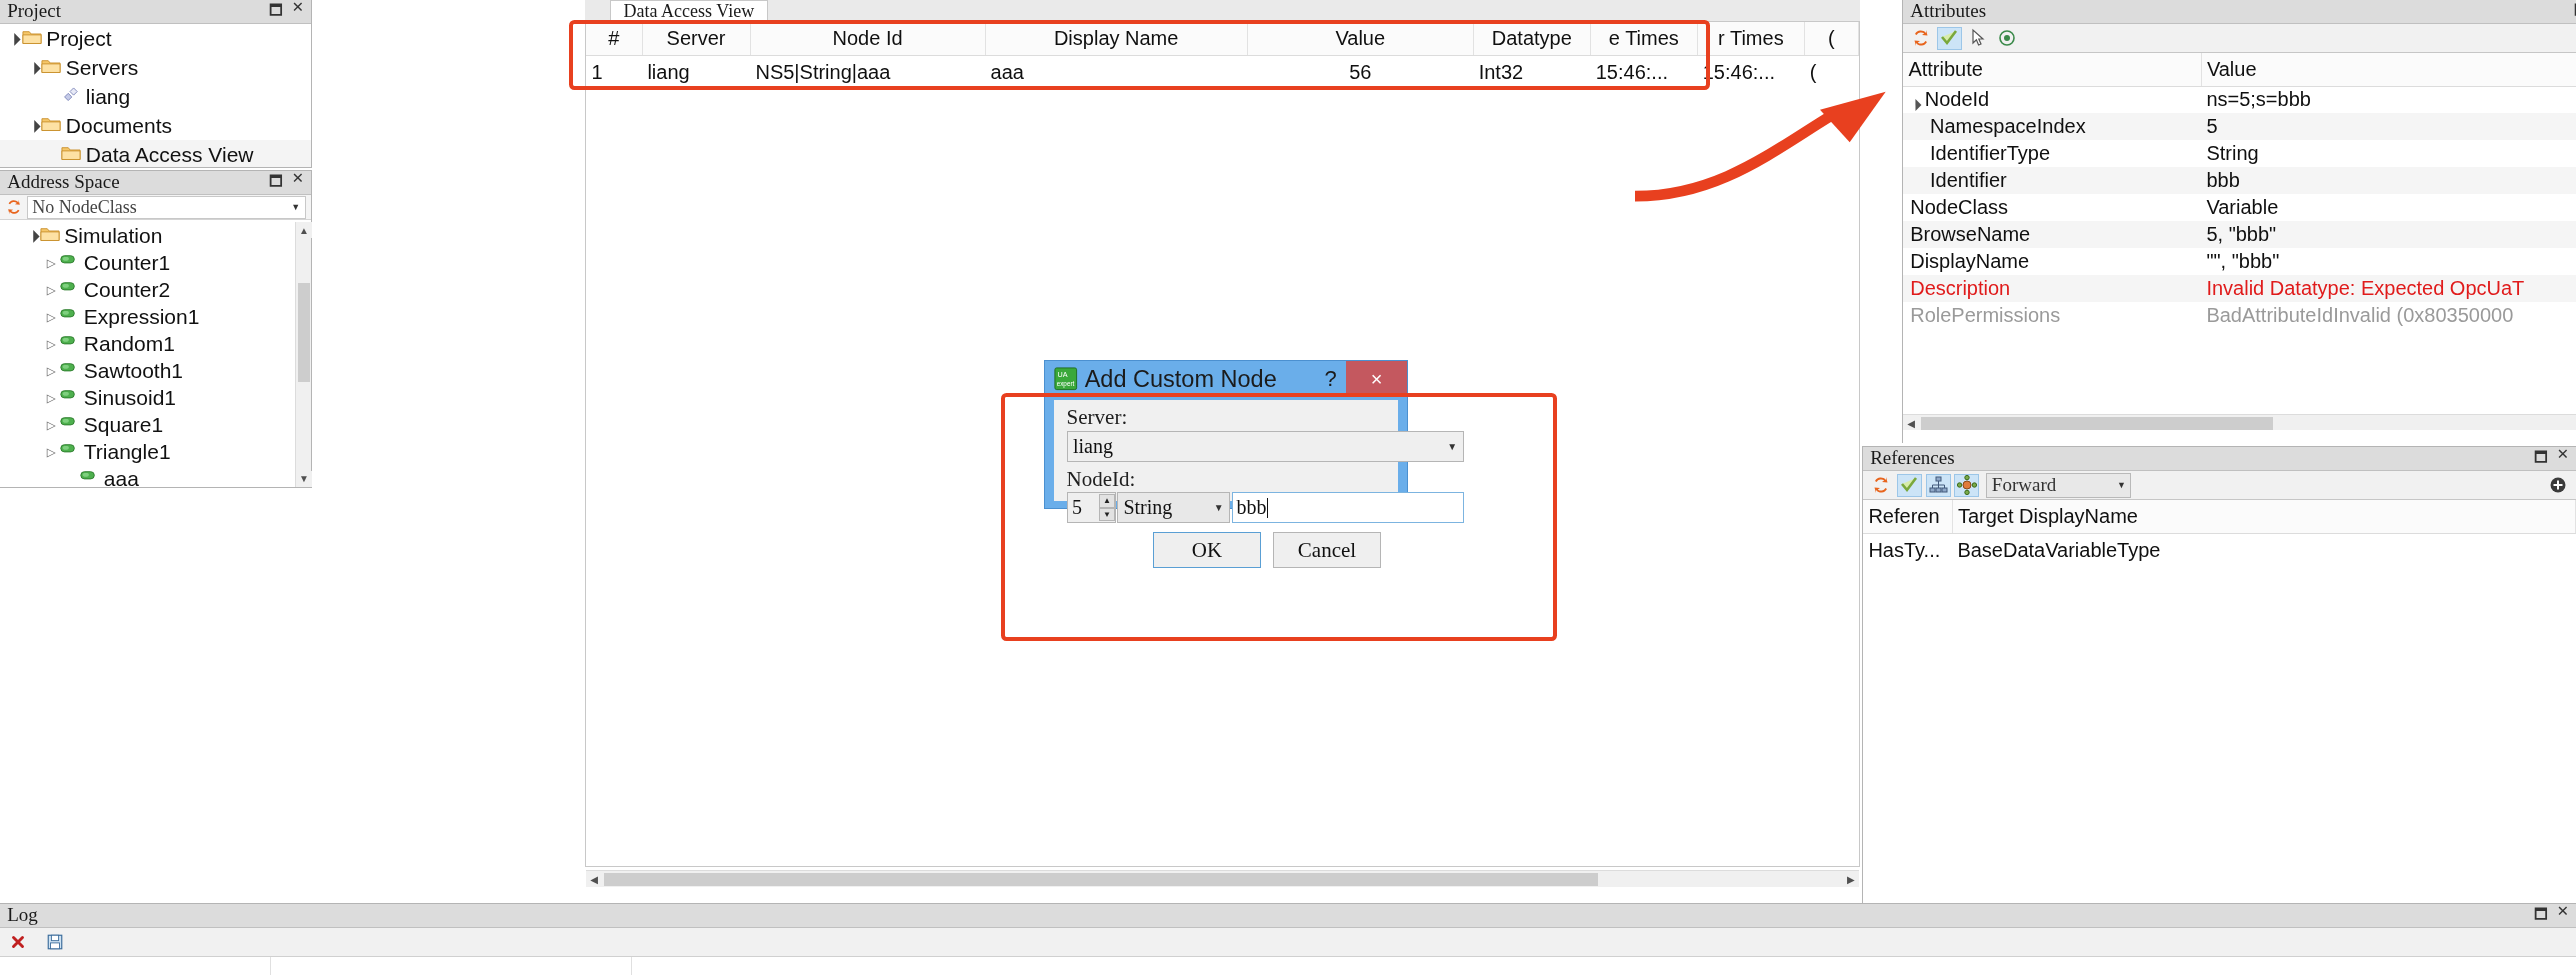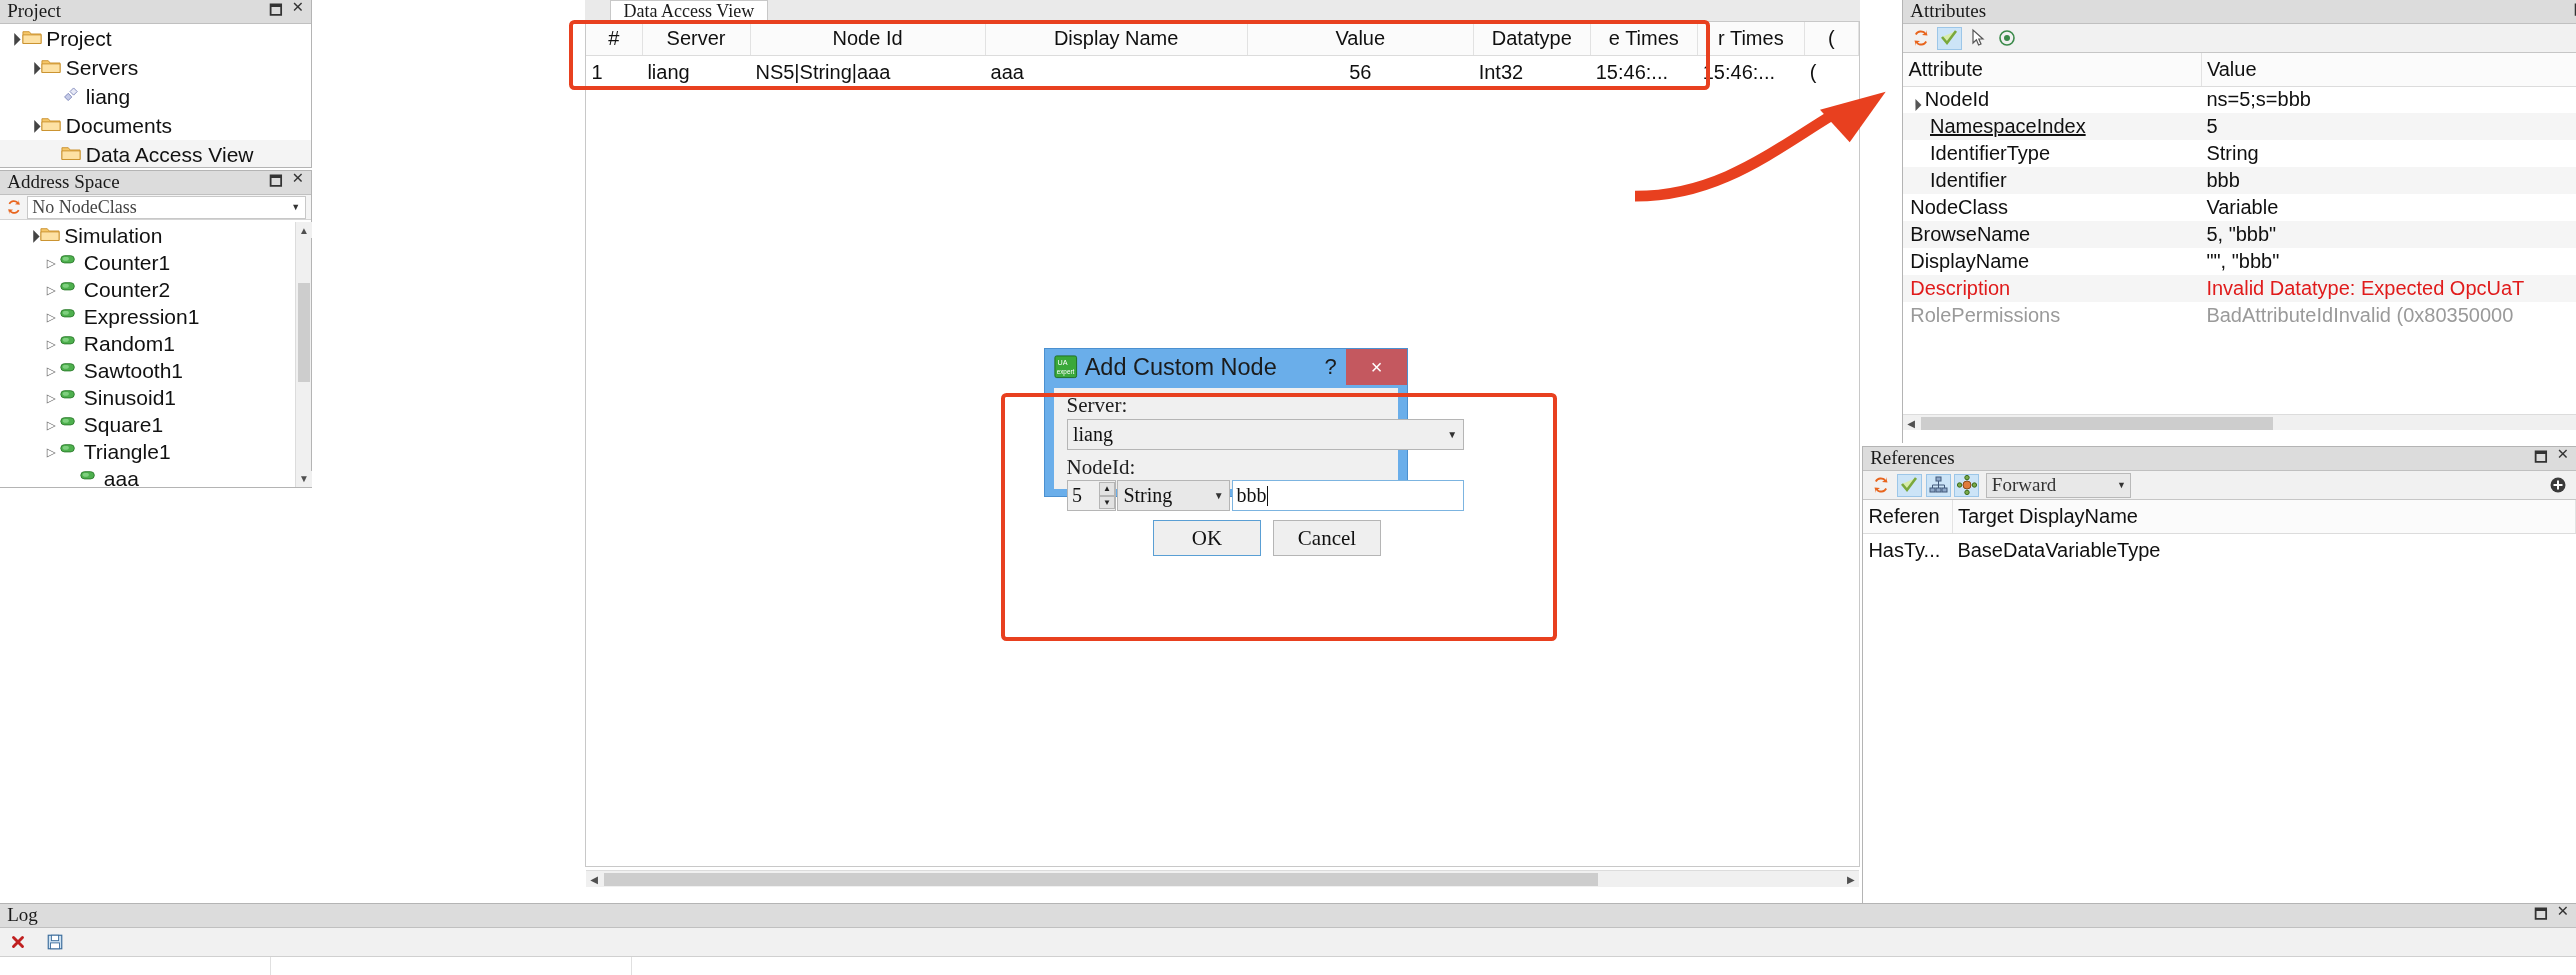--- a/index.html
+++ b/index.html
@@ -430,21 +430,21 @@
             <th style="text-align: left;">Attribute</th>
             <th style="text-align: left;">Value</th>
           </tr>
         </thead>
       <tbody id="attr-body">
           <tr>
             <td style="color: rgb(16, 16, 16); height: 27px; padding-left: 7.2px;"><span style="display: inline-block; width: 14.5px; color: rgb(85, 85, 85); font-size: 11px; transform: rotate(-45deg);">◢</span><span>NodeId</span></td>
             <td style="color: rgb(16, 16, 16); height: 27px;">ns=5;s=bbb</td>
           </tr>
           <tr style="background: rgb(245, 245, 245);">
-            <td style="color: rgb(16, 16, 16); height: 27px; padding-left: 27px; text-decoration: underline;"><span>NamespaceIndex</span></td>
+            <td style="color: rgb(16, 16, 16); height: 27px; padding-left: 27px;"><span>NamespaceIndex</span></td>
             <td style="color: rgb(16, 16, 16); height: 27px;">5</td>
           </tr>
           <tr>
             <td style="color: rgb(16, 16, 16); height: 27px; padding-left: 27px;"><span>IdentifierType</span></td>
             <td style="color: rgb(16, 16, 16); height: 27px;">String</td>
           </tr>
           <tr style="background: rgb(245, 245, 245);">
             <td style="color: rgb(16, 16, 16); height: 27px; padding-left: 27px;"><span>Identifier</span></td>
             <td style="color: rgb(16, 16, 16); height: 27px;">bbb</td>
           </tr>
@@ -548,21 +548,21 @@
       <tbody id="ref-body">
           <tr>
             <td>HasTy...</td>
             <td>BaseDataVariableType</td>
           </tr>
         </tbody>
     </table>
   </div>
 </div>
 
-<div class="dlg" id="dialog" style="left:1044px;top:348px;width:364px;height:149px;">
+<div class="dlg" id="dialog" style="left:1044px;top:360px;width:364px;height:149px;">
   <div class="dlg-title">
     <span style="width:23.5px;height:23.5px;margin-right:7.2px;display:inline-block;">
       <svg width="23.5" height="23.5" viewBox="0 0 26 26" style="font-size:26px">
           <rect x="1" y="1" width="24" height="24" rx="2" fill="#3aa83a" stroke="#1c6a1c"></rect>
           <text x="4" y="11" font-size="8" fill="#ffffff" font-family="Liberation Sans, sans-serif">UA</text>
           <text x="3" y="21" font-size="7" fill="#ffffff" font-family="Liberation Sans, sans-serif">expert</text>
         </svg>
     </span>
     <span class="t">Add Custom Node</span>
     <span class="dlg-help">?</span>

